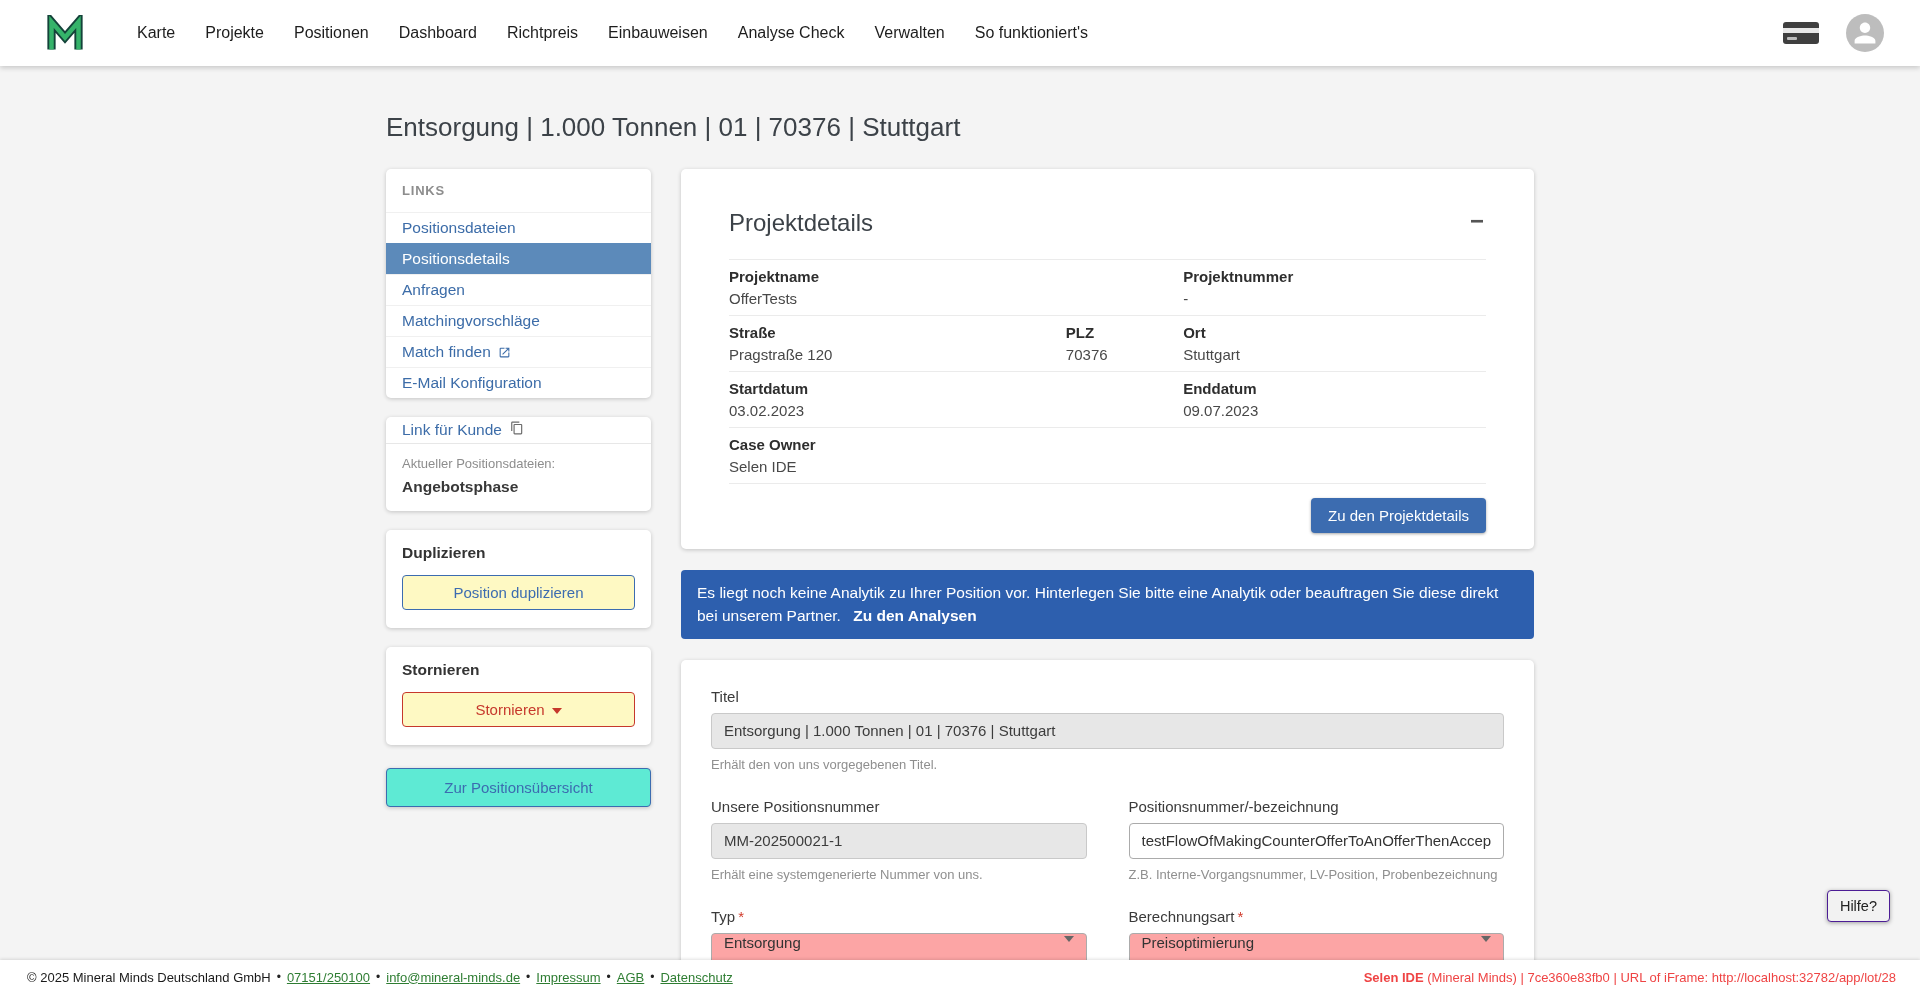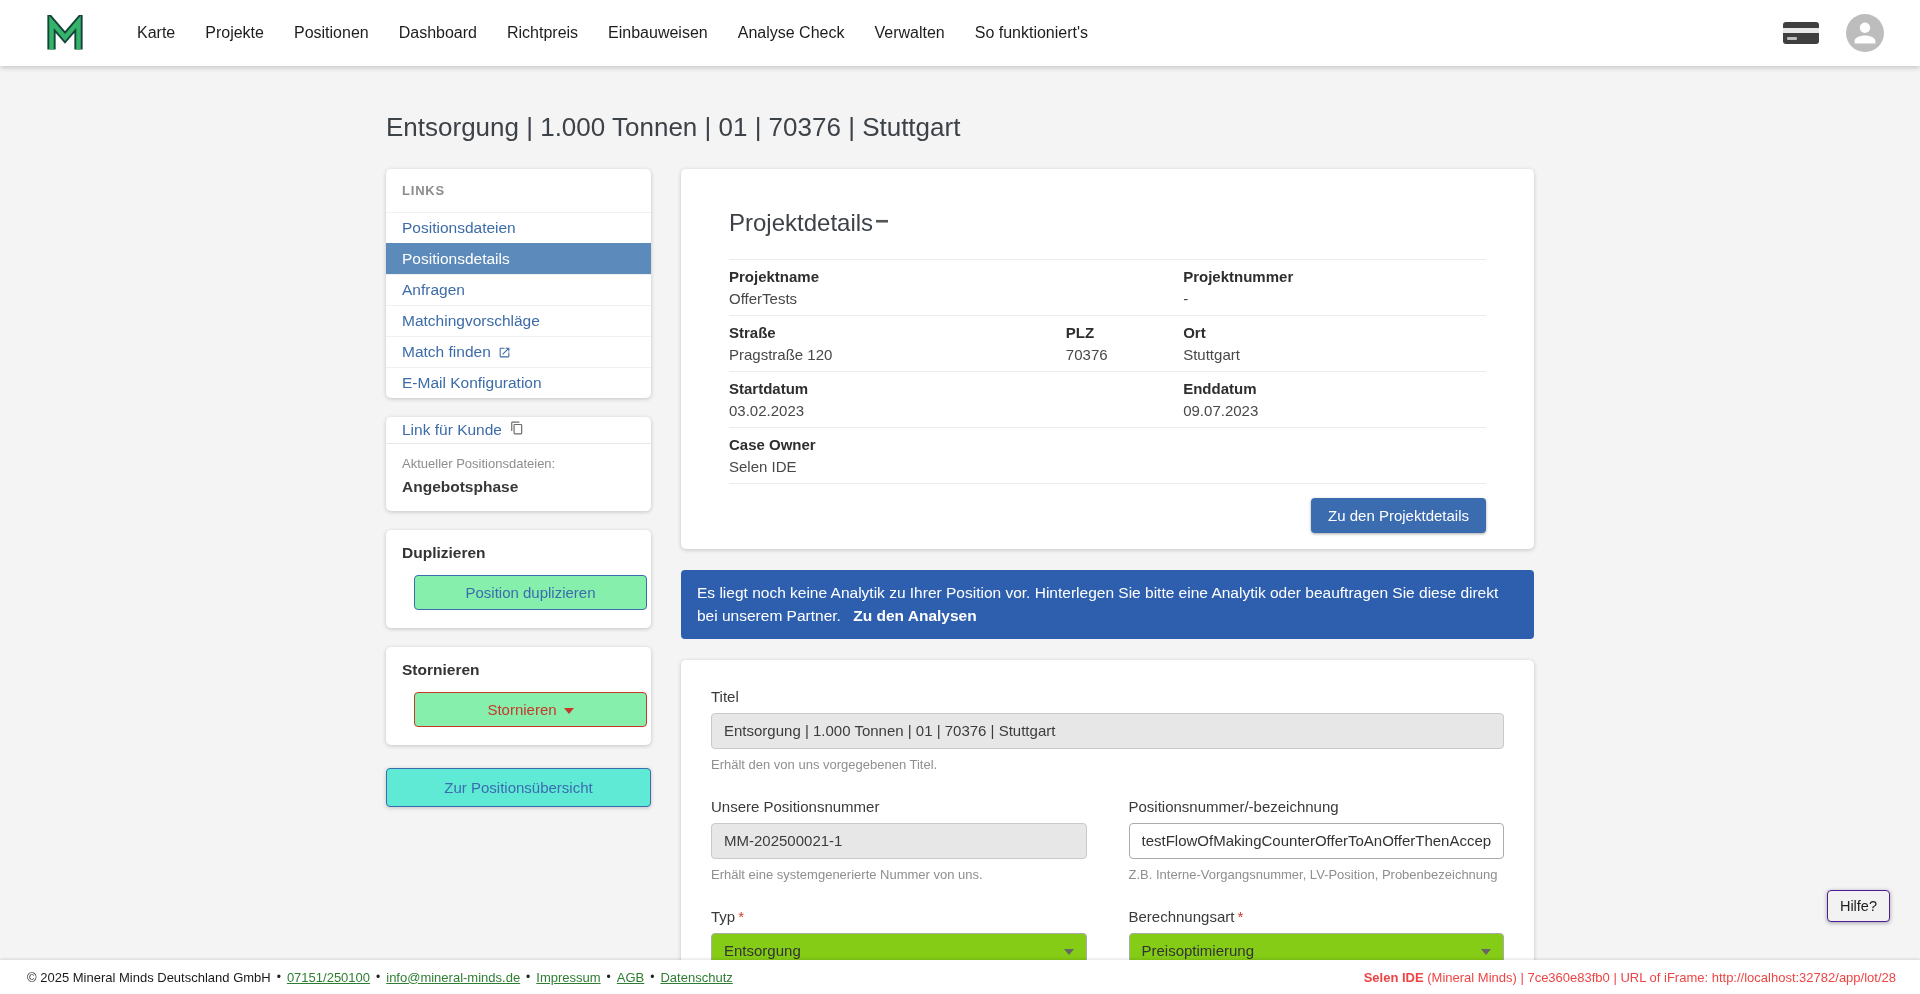--- a/index.html
+++ b/index.html
@@ -69,40 +69,40 @@
   .hdivider { height:1px; background:#e7e7e7; }
   .status-block { padding:12px 16px 15px; }
   .status-label { font-size:13px; color:#8d8d8d; margin-bottom:7px; }
   .status-value { font-size:15.5px; font-weight:700; color:#383838; }
 
   .action-card { padding:14px 16px 18px; }
   .card-heading { font-size:15.5px; font-weight:700; color:#333; margin-bottom:13px; }
   .btn-outline {
     display:flex; align-items:center; justify-content:center; gap:7px;
     width:100%; padding:8px 26px;
-    background:#86efac; border-radius:4px; font-size:15px;margin-left:12px;
+    background:#fef9c3; border-radius:4px; font-size:15px;
   }
   .btn-outline-blue { border:1px solid #3c6cb0; color:#3c6cb0; }
   .btn-outline-red  { border:1px solid #c6382c; color:#c6382c; }
   .caret-down {
     width:0; height:0; display:inline-block;
     border-left:5px solid transparent; border-right:5px solid transparent;
     border-top:6px solid currentColor; margin-top:2px;
   }
   .overview-btn {
     display:block; width:100%; margin-top:23px; padding:10px;
     background:#5eead4; border:1px solid #3c6cb0; border-radius:4px;
     color:#3c6cb0; font-size:15px;
     box-shadow:0 1px 4px rgba(0,0,0,.2);
   }
 
   
   .main-col { flex:1; min-width:0; padding-bottom:40px; }
   .project-card { padding:40px 48px 16px; }
-  .project-head { display:flex; align-items:flex-start; margin-bottom:22px; }
+  .project-head { display:flex; justify-content:space-between; align-items:flex-start; margin-bottom:22px; }
   .project-head h2 { font-size:24px; font-weight:500; color:#3c4248; }
   .collapse-btn {
     background:none; border:none; font-size:24px; line-height:1;
     color:#555; padding:0 2px; font-weight:700;
   }
   .detail-row {
     display:grid; grid-template-columns:44.5% 15.5% 1fr;
     padding:8px 0; border-top:1px solid #ebebeb;
   }
   .detail-row.last { border-bottom:1px solid #ebebeb; }
@@ -130,22 +130,22 @@
   .req { color:#d03a2b; margin-left:3px; }
   .input {
     width:100%; height:36px; border:1px solid #ababab; border-radius:4px;
     padding:0 12px; font-size:15px; color:#333; background:#fff;
     font-family:inherit;
   }
   .input:disabled { background:#e7e7e7; color:#3c3c3c; border-color:#c9c9c9; }
   .helper { font-size:13px; color:#8f8f8f; margin-top:8px; }
   .field-row { display:grid; grid-template-columns:1fr 1fr; column-gap:42px; margin-top:26px; }
   .select {
-    height:36px; border:1px solid #ababab; border-radius:4px; background:#84cc16;
-    display:flex; align-items:center; justify-content:space-between;
+    height:36px; border:1px solid #ababab; border-radius:4px; background:#fca5a5;
+    display:flex; justify-content:space-between;
     padding:0 12px; font-size:15px; color:#333; cursor:pointer;
   }
   .select .caret-down { color:#666; }
 
   
   .footer {
     position:fixed; left:0; right:0; bottom:0; height:34px; z-index:40;
     background:#fff; box-shadow:0 -1px 3px rgba(0,0,0,.12);
     display:flex; align-items:center; justify-content:space-between;
     padding:0 24px 0 27px; font-size:13px; color:#1a1a1a;

